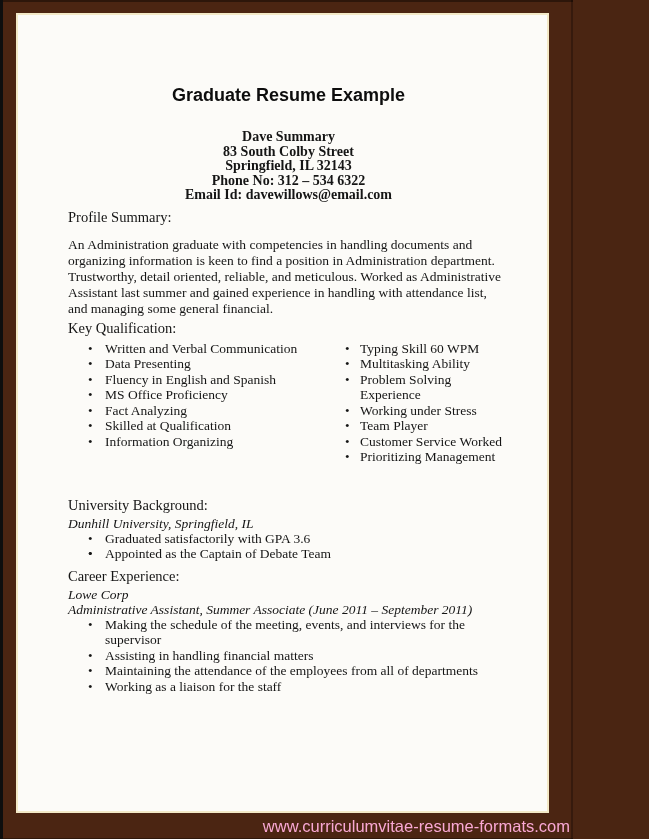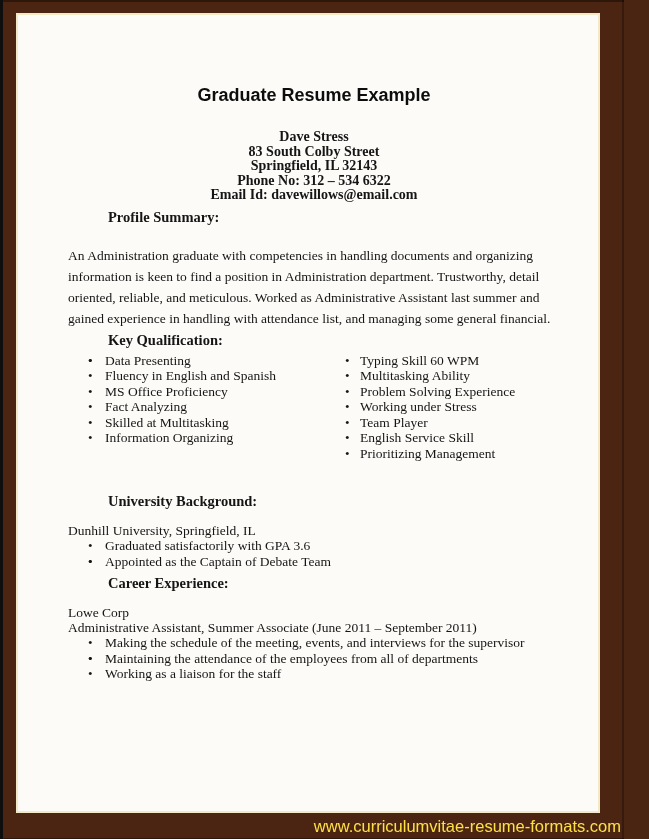--- a/index.html
+++ b/index.html
@@ -4,21 +4,21 @@
 <style>
   html, body {
     margin: 0; padding: 0;
     width: 649px; height: 839px;
     overflow: hidden;
     font-family: "Liberation Serif", serif;
     background: #4a2512;
   }
   .frame {
     position: relative;
-    width: 624px; height: 839px;
+    width: 573px; height: 839px;
     background: #4b2512;
     box-sizing: border-box;
     border-left: 3px solid #0e0e0e;
     box-shadow: inset 0 2px 0 rgba(0,0,0,0.40),
                 inset -2px 0 0 rgba(0,0,0,0.28),
                 inset 0 -1px 0 rgba(0,0,0,0.35);
   }
   .page {
     position: absolute;
     top: 13px; left: 13px; right: 24px; bottom: 26px;
@@ -41,30 +41,29 @@
     color: #0d0d0d;
   }
   .contact {
     margin-top: 25px;
     text-align: center;
     font-weight: bold;
     font-size: 14px;
     line-height: 14.5px;
   }
   .sec-head {
-    font-weight: bold;
+    font-weight: normal;
     font-size: 14.5px;
     line-height: 15px;
-    margin-left: 40px;
   }
   .profile-head { margin-top: 7px; }
   .para {
-    margin-top: 20px;
+    margin-top: 12px;
     font-size: 13.5px;
-    line-height: 21px;
+    line-height: 16px;
     max-width: 522px;
   }
   .kq-head { margin-top: 4px; }
   .kq-cols {
     display: flex;
     margin-top: 5px;
   }
   .kq-col-left { width: 277px; flex: none; }
   .kq-col-right { flex: 1; }
   ul.blist {
@@ -79,75 +78,76 @@
   }
   ul.blist .blt {
     position: absolute;
     left: 20px; top: 0;
     font-size: 13px;
   }
   ul.blist-right li { padding-left: 15px; }
   ul.blist-right .blt { left: 0; }
   .edu-head { margin-top: 33px; }
   .italic-block {
-    margin-top: 14px;
+    margin-top: 3px;
+    font-style: italic;
     font-size: 13.5px;
     line-height: 15px;
   }
   .edu-list { margin-top: 5px; }
   .career-head { margin-top: 7px; }
   .career-list { margin-top: 4px; }
   .watermark {
     position: absolute;
     right: 3px; bottom: 3px;
     font-family: "Liberation Sans", sans-serif;
     font-size: 16.5px;
     line-height: 20px;
-    color: #fde047;
+    color: #f9a8d4;
     white-space: nowrap;
   }
 </style>
 </head>
 <body>
 
 <div class="frame">
   <div class="page">
     <div class="content">
 
       <div class="doc-title">Graduate Resume Example</div>
 
       <div class="contact">
-        <div>Dave Stress</div>
+        <div>Dave Summary</div>
         <div>83 South Colby Street</div>
         <div>Springfield, IL 32143</div>
         <div>Phone No: 312 – 534 6322</div>
         <div>Email Id: davewillows@email.com</div>
       </div>
 
       <div class="sec-head profile-head">Profile Summary:</div>
       <div class="para">An Administration graduate with competencies in handling documents and organizing information is keen to find a position in Administration department. Trustworthy, detail oriented, reliable, and meticulous. Worked as Administrative Assistant last summer and gained experience in handling with attendance list, and managing some general financial.</div>
 
       <div class="sec-head kq-head">Key Qualification:</div>
       <div class="kq-cols">
         <ul class="blist kq-col-left">
-          <li><span class="blt">•</span></li>
+          <li><span class="blt">•</span><span>Written and Verbal Communication</span></li>
           <li><span class="blt">•</span><span>Data Presenting</span></li>
           <li><span class="blt">•</span><span>Fluency in English and Spanish</span></li>
           <li><span class="blt">•</span><span>MS Office Proficiency</span></li>
           <li><span class="blt">•</span><span>Fact Analyzing</span></li>
-          <li><span class="blt">•</span><span>Skilled at Multitasking</span></li>
+          <li><span class="blt">•</span><span>Skilled at Qualification</span></li>
           <li><span class="blt">•</span><span>Information Organizing</span></li>
         </ul>
         <ul class="blist blist-right kq-col-right">
           <li><span class="blt">•</span><span>Typing Skill 60 WPM</span></li>
           <li><span class="blt">•</span><span>Multitasking Ability</span></li>
           <li><span class="blt">•</span><span>Problem Solving Experience</span></li>
           <li><span class="blt">•</span><span>Working under Stress</span></li>
           <li><span class="blt">•</span><span>Team Player</span></li>
-          <li><span class="blt">•</span><span>English Service Skill</span></li>
+          <li><span class="blt">•</span><span>Customer Service Worked</span></li>
           <li><span class="blt">•</span><span>Prioritizing Management</span></li>
         </ul>
       </div>
 
       <div class="sec-head edu-head">University Background:</div>
       <div class="italic-block">
         <div>Dunhill University, Springfield, IL</div>
       </div>
       <ul class="blist edu-list">
         <li><span class="blt">•</span><span>Graduated satisfactorily with GPA 3.6</span></li>
@@ -155,21 +155,21 @@
         <li><span class="blt">•</span><span>Appointed as the Captain of Debate Team</span></li>
       </ul>
 
       <div class="sec-head career-head">Career Experience:</div>
       <div class="italic-block">
         <div>Lowe Corp</div>
         <div>Administrative Assistant, Summer Associate (June 2011 – September 2011)</div>
       </div>
       <ul class="blist career-list">
         <li><span class="blt">•</span><span>Making the schedule of the meeting, events, and interviews for the supervisor</span></li>
-        <li><span class="blt">•</span></li>
+        <li><span class="blt">•</span><span>Assisting in handling financial matters</span></li>
         <li><span class="blt">•</span><span>Maintaining the attendance of the employees from all of departments</span></li>
         <li><span class="blt">•</span><span>Working as a liaison for the staff</span></li>
       </ul>
 
     </div>
   </div>
 
   <div class="watermark">www.curriculumvitae-resume-formats.com</div>
 </div>
 

